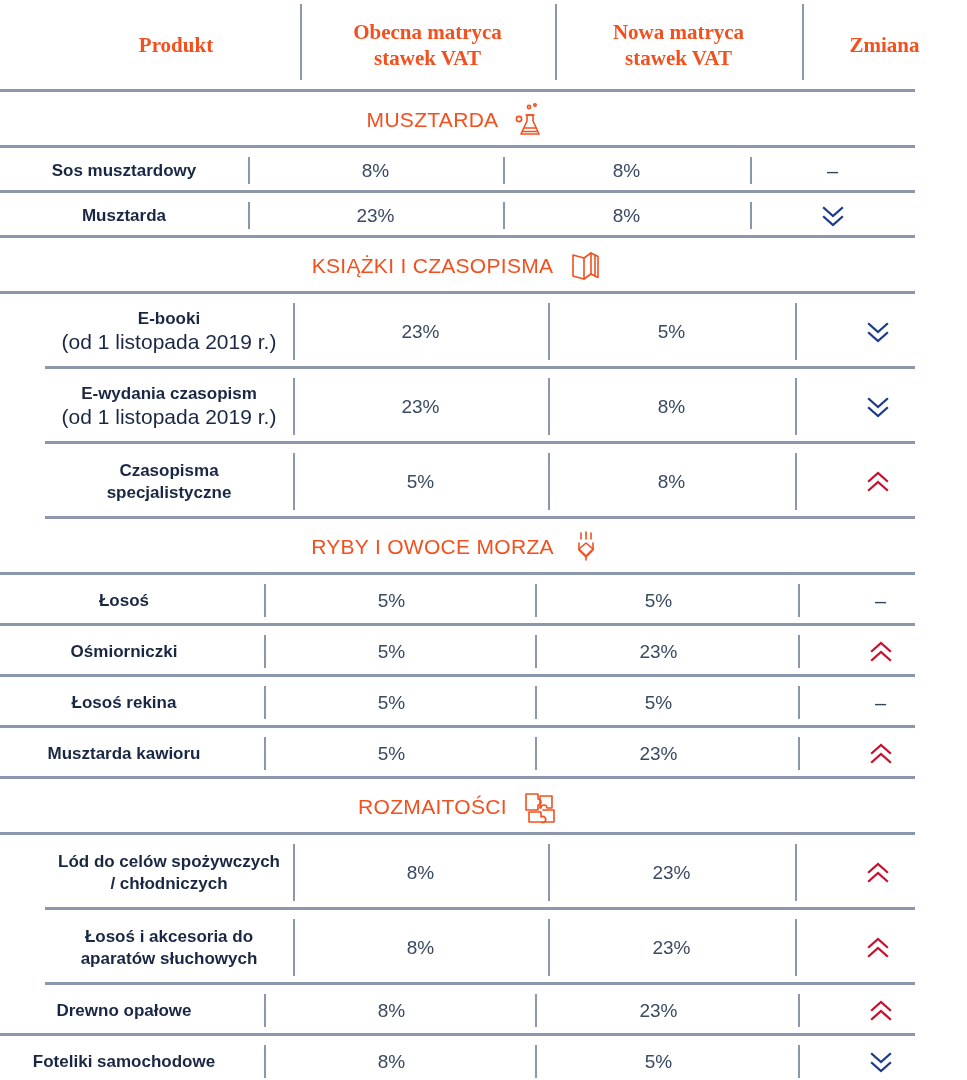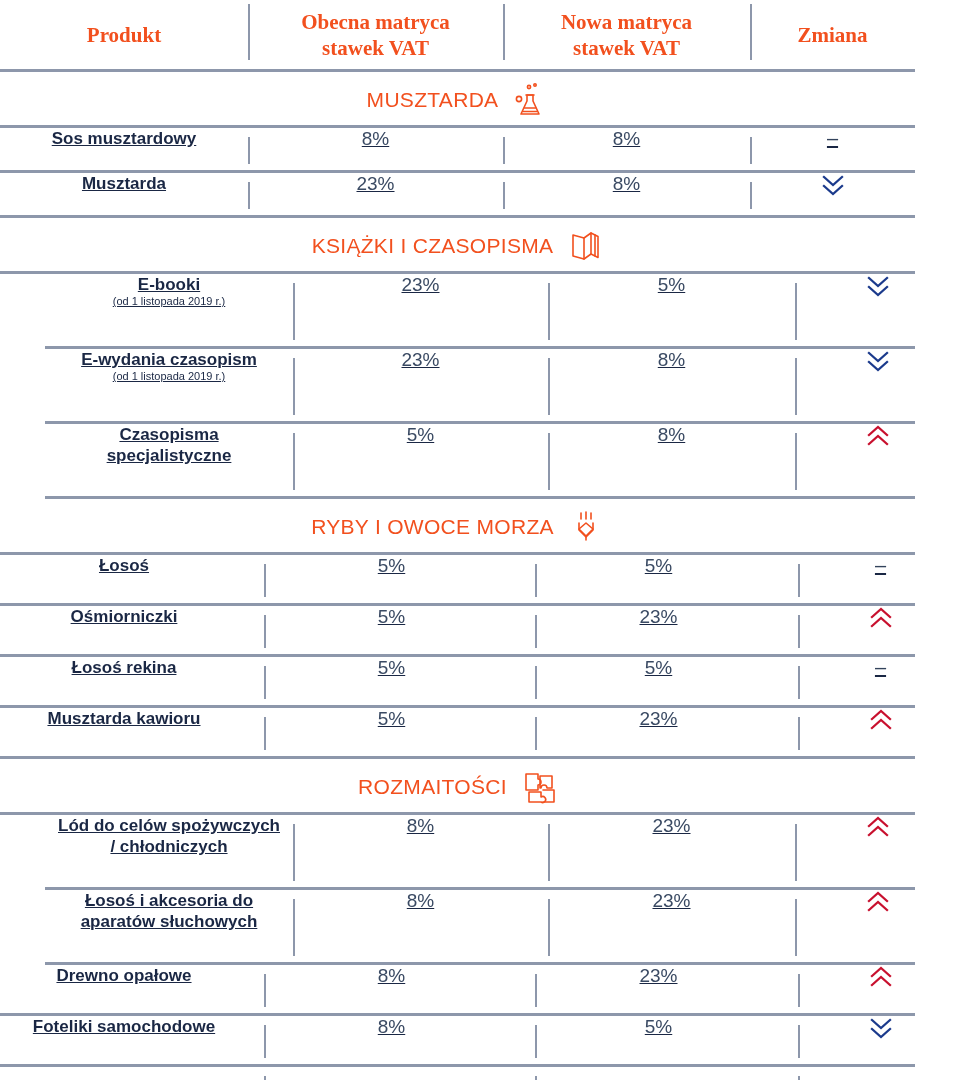--- a/index.html
+++ b/index.html
@@ -36,21 +36,22 @@
     position: absolute;
     left: 0;
     right: 52px;
     bottom: 0;
     height: 3px;
     background: #8d97ab;
   }
 
   
   .header-row {
-    height: 72px;
+    height: 92px;
+    justify-content: flex-end;
   }
   .header-row::after {
     height: 3px;
     background: #8d97ab;
   }
   .header-cell {
     display: flex;
     align-items: center;
     justify-content: center;
     text-align: center;
@@ -114,36 +115,36 @@
     display: block;
     width: 36px;
     height: 36px;
     flex: 0 0 36px;
   }
   .section-icon svg { display: block; width: 36px; height: 36px; }
 
   
   .data-row .cell {
     display: flex;
+    align-items: center;
     justify-content: center;
     text-align: center;
     box-sizing: border-box;
-    text-decoration: underline;
   }
   .product-name {
     padding: 0 8px;
     font-size: 17px;
     font-weight: bold;
     line-height: 1.24;
     color: #1a2744;
   }
   .product-name .sub {
     display: block;
     font-weight: 400;
-    font-size: 11px;
+    font-size: 21px;
   }
   .rate {
     font-size: 19px;
     font-weight: 400;
     color: #3a4a63;
   }
   .change {
     font-size: 19px;
     color: #3a4a63;
   }

